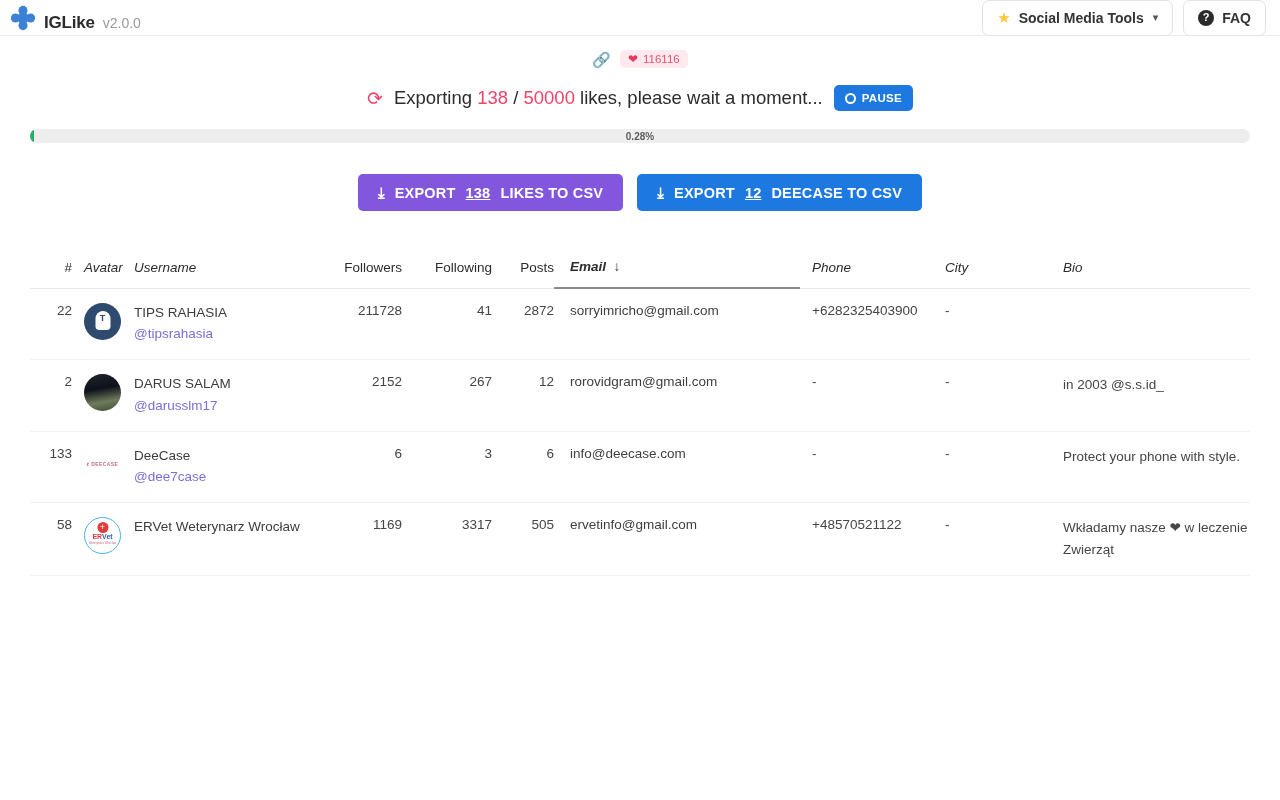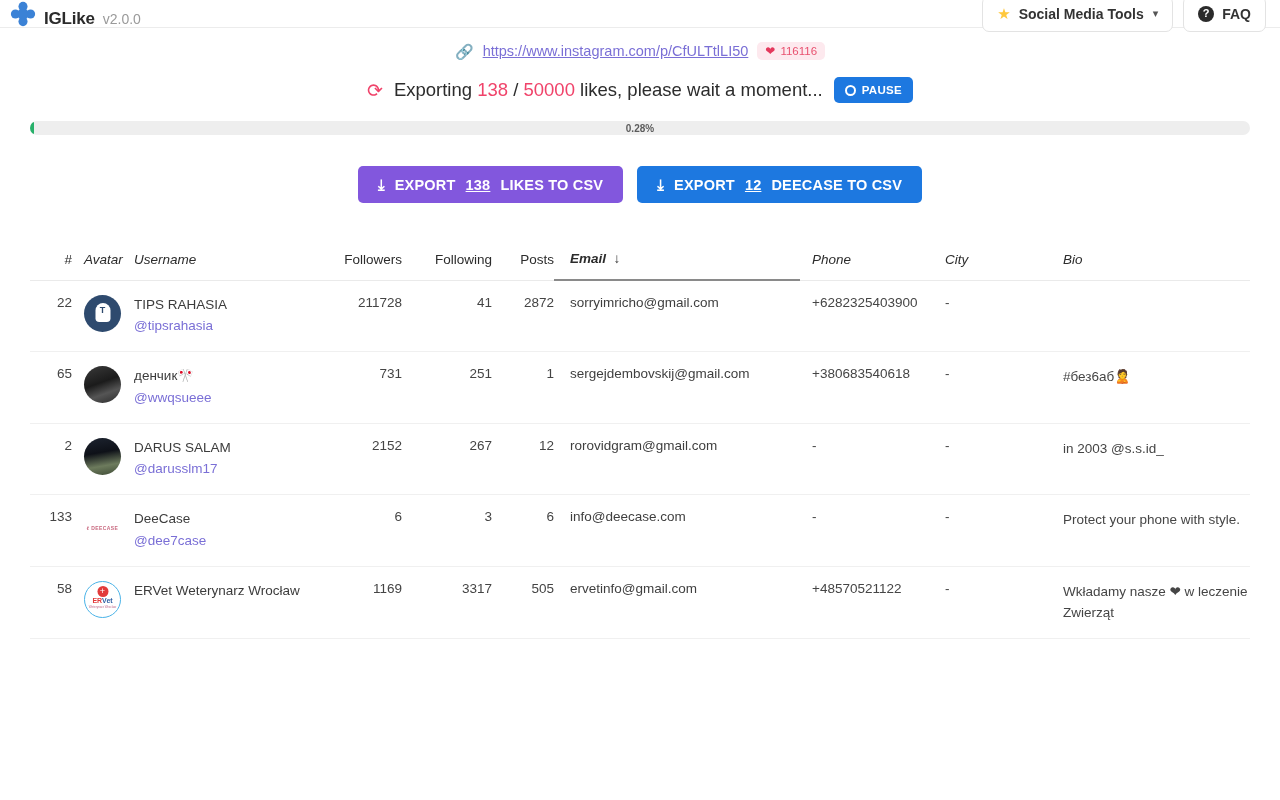--- a/index.html
+++ b/index.html
@@ -6,21 +6,21 @@
   html, body {
     width: 1280px; height: 800px;
     background: #ffffff;
     font-family: "Liberation Sans", "DejaVu Sans", sans-serif;
     color: #2c2c2c;
     overflow: hidden;
   }
 
   
   .topbar {
-    height: 28px;
+    height: 36px;
     display: flex;
     align-items: center;
     justify-content: space-between;
     padding: 0 14px 0 10px;
     border-bottom: 1px solid #ececec;
   }
   .brand { display: flex; align-items: flex-end; gap: 8px; }
   .brand-logo { width: 26px; height: 26px; display: block; }
   .brand-name {
     font-size: 17px; font-weight: bold; letter-spacing: -0.2px;
@@ -227,21 +227,20 @@
     </button>
     <button class="tb-btn">
       <span class="q-icon">?</span>
       <span>FAQ</span>
     </button>
   </div>
 </div>
 
 <div class="urlline">
   <span class="link-icon">🔗</span>
-  <a class="url-text" href="#">https://www.instagram.com/p/CfULTtlLI50</a>
   <span class="like-badge">
     <span class="heart">❤</span>
     <span>116116</span>
   </span>
 </div>
 
 <div class="statusline">
   <span class="spin-icon">⟳</span>
   <div class="status-text">
     <span>Exporting</span>
@@ -321,37 +320,20 @@
           </td>
           <td class="num">211728</td>
           <td class="num">41</td>
           <td class="num">2872</td>
           <td class="email-cell" style="padding-left:16px">sorryimricho@gmail.com</td>
           <td class="phone-cell" style="padding-left:12px">+6282325403900</td>
           <td class="city-cell">-</td>
           <td class="bio-cell"></td>
         </tr>
         <tr>
-          <td class="idx">65</td>
-          <td class="avatar-cell">
-            <span class="avatar av-photo1"></span>
-          </td>
-          <td class="user-cell">
-            <div class="uname">денчик🎌</div>
-            <div class="uhandle">@wwqsueee</div>
-          </td>
-          <td class="num">731</td>
-          <td class="num">251</td>
-          <td class="num">1</td>
-          <td class="email-cell" style="padding-left:16px">sergejdembovskij@gmail.com</td>
-          <td class="phone-cell" style="padding-left:12px">+380683540618</td>
-          <td class="city-cell">-</td>
-          <td class="bio-cell">#без6аб🙎</td>
-        </tr>
-        <tr>
           <td class="idx">2</td>
           <td class="avatar-cell">
             <span class="avatar av-photo2"></span>
           </td>
           <td class="user-cell">
             <div class="uname">DARUS SALAM</div>
             <div class="uhandle">@darusslm17</div>
           </td>
           <td class="num">2152</td>
           <td class="num">267</td>

